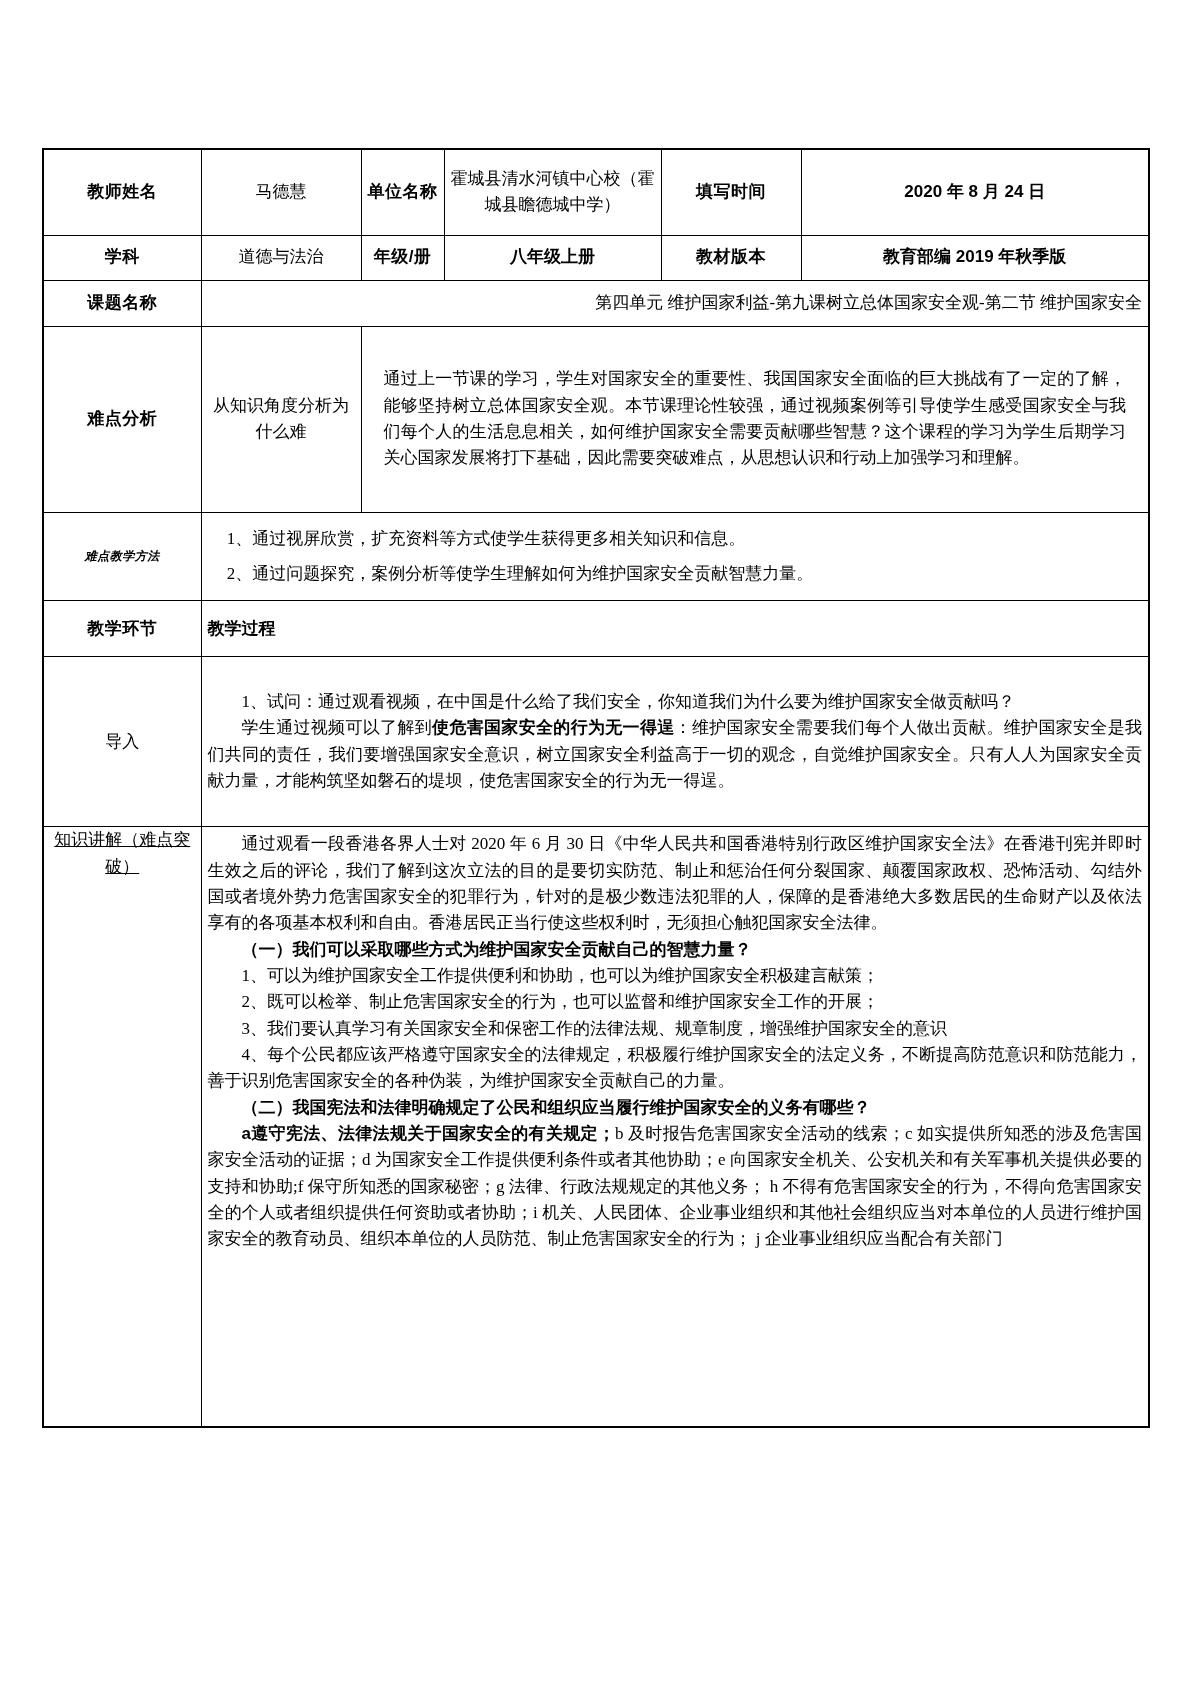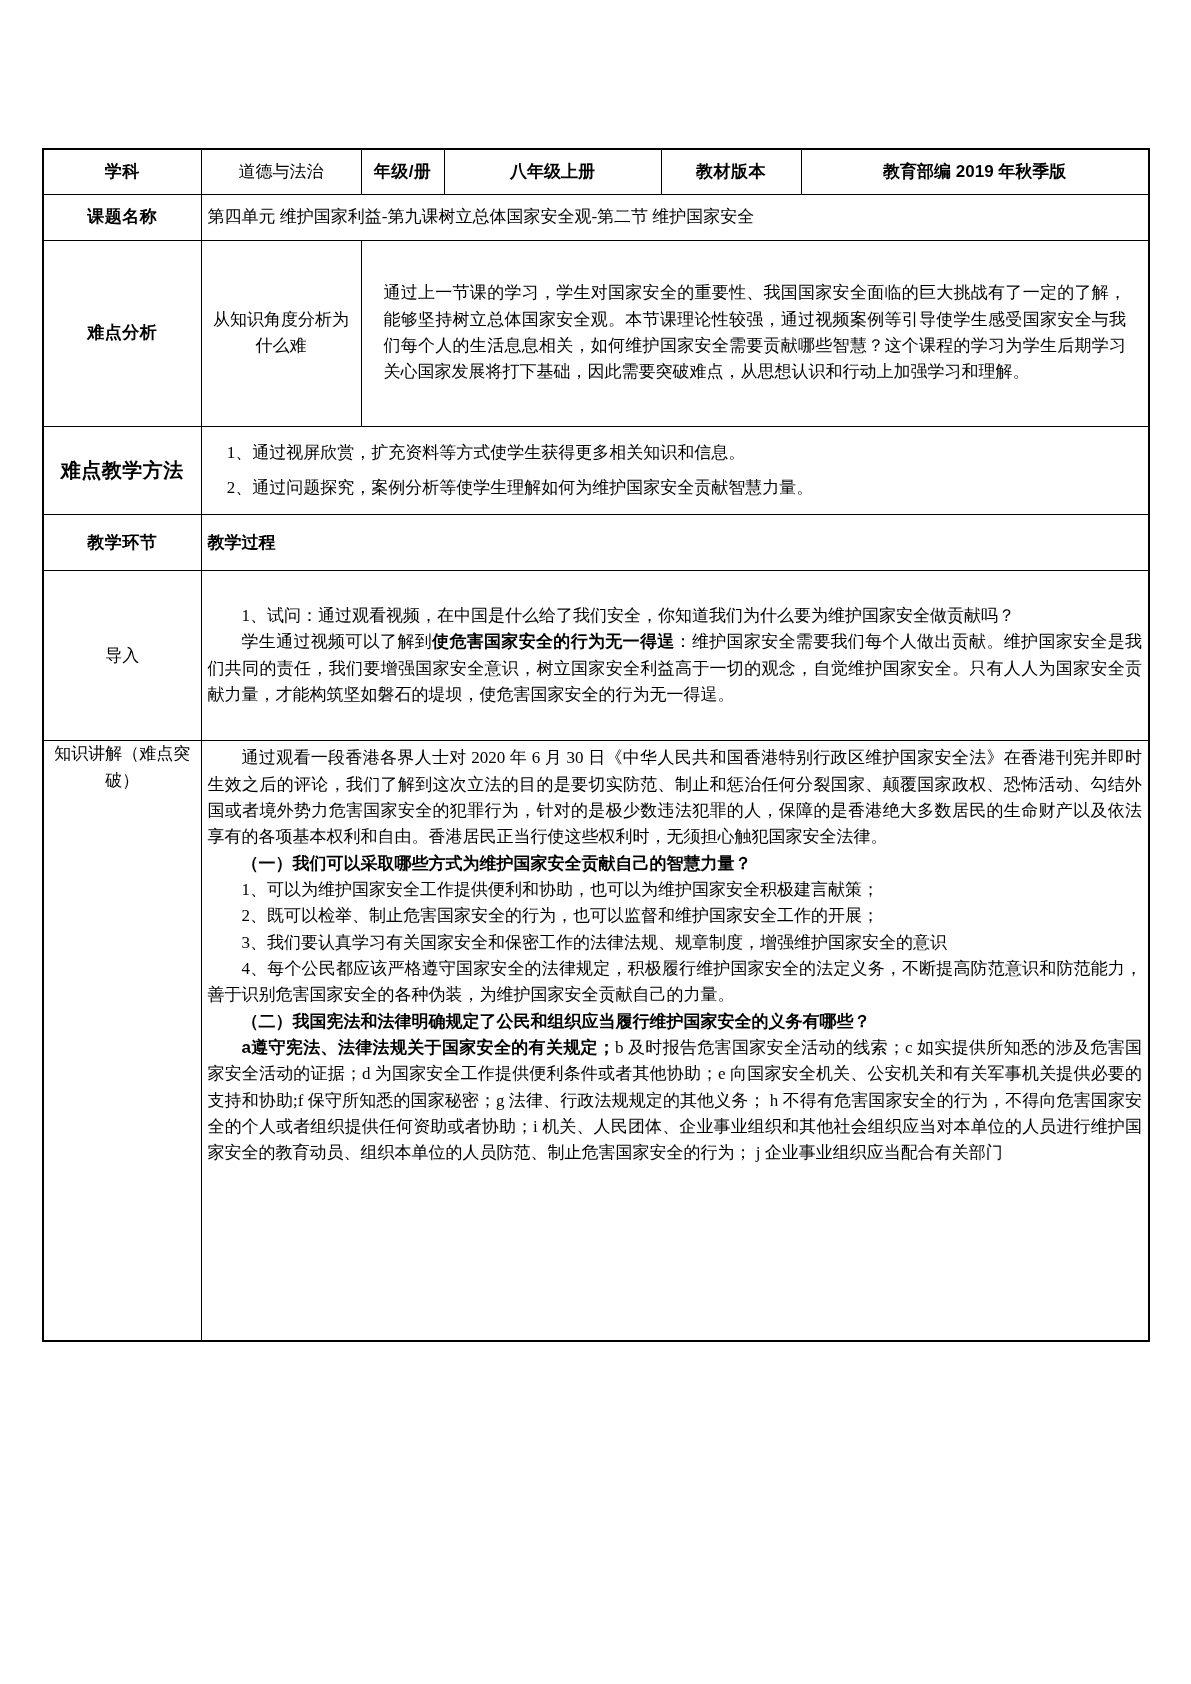--- a/index.html
+++ b/index.html
@@ -60,21 +60,21 @@
     font-size: 18px;
     font-family: "Liberation Serif", "DejaVu Serif", serif;
   }
   .val-b {
     text-align: center;
     font-weight: bold;
     font-family: "Liberation Sans", "DejaVu Sans", sans-serif;
     font-size: 18px;
   }
   .ctr-title {
-    text-align: left;
+    text-align: right;
     font-size: 18.5px;
     font-family: "Liberation Serif", "DejaVu Serif", serif;
   }
   .ctr-title-b {
     text-align: left;
     font-size: 19px;
     font-weight: bold;
     font-family: "Liberation Sans", "DejaVu Sans", sans-serif;
   }
   .body-txt {
@@ -123,20 +123,28 @@
     <colgroup>
       <col style="width:158px">
       <col style="width:160px">
       <col style="width:83px">
       <col style="width:217px">
       <col style="width:140px">
       <col style="width:348px">
     </colgroup>
     <tbody>
 
+      <tr style="height:86px;">
+        <td class="lbl">教师姓名</td>
+        <td class="val">马德慧</td>
+        <td class="lbl">单位名称</td>
+        <td class="val hdr-unit">霍城县清水河镇中心校（霍城县瞻德城中学）</td>
+        <td class="lbl">填写时间</td>
+        <td class="val-b">2020 年 8 月 24 日</td>
+      </tr>
 
       <tr style="height:45px;">
         <td class="lbl">学科</td>
         <td class="val">道德与法治</td>
         <td class="lbl">年级/册</td>
         <td class="val-b">八年级上册</td>
         <td class="lbl">教材版本</td>
         <td class="val-b">教育部编 2019 年秋季版</td>
       </tr>
 
@@ -148,42 +156,42 @@
 
       <tr style="height:186px;">
         <td class="lbl">难点分析</td>
         <td class="lbl-light">从知识角度分析为什么难</td>
         <td class="analysis-txt" colspan="4">
           <p>通过上一节课的学习，学生对国家安全的重要性、我国国家安全面临的巨大挑战有了一定的了解，能够坚持树立总体国家安全观。本节课理论性较强，通过视频案例等引导使学生感受国家安全与我们每个人的生活息息相关，如何维护国家安全需要贡献哪些智慧？这个课程的学习为学生后期学习关心国家发展将打下基础，因此需要突破难点，从思想认识和行动上加强学习和理解。</p>
         </td>
       </tr>
 
       <tr style="height:80px;">
-        <td class="lbl" style="font-size:20px;">难点教学方法</td>
+        <td class="lbl" style="font-size:12px;font-style:italic;">难点教学方法</td>
         <td class="method-txt" colspan="5">
           <p>1、通过视屏欣赏，扩充资料等方式使学生获得更多相关知识和信息。</p>
           <p>2、通过问题探究，案例分析等使学生理解如何为维护国家安全贡献智慧力量。</p>
         </td>
       </tr>
 
       <tr style="height:56px;">
         <td class="lbl">教学环节</td>
         <td class="ctr-title-b" colspan="5">教学过程</td>
       </tr>
 
       <tr style="height:170px;">
         <td class="lbl-light">导入</td>
         <td class="body-txt" colspan="5">
           <p class="indent">1、试问：通过观看视频，在中国是什么给了我们安全，你知道我们为什么要为维护国家安全做贡献吗？</p>
           <p class="indent"><span>学生通过视频可以了解到</span><b>使危害国家安全的行为无一得逞</b><span>：维护国家安全需要我们每个人做出贡献。维护国家安全是我们共同的责任，我们要增强国家安全意识，树立国家安全利益高于一切的观念，自觉维护国家安全。只有人人为国家安全贡献力量，才能构筑坚如磐石的堤坝，使危害国家安全的行为无一得逞。</span></p>
         </td>
       </tr>
 
       <tr style="height:600px;">
-        <td class="lbl-light" style="vertical-align:top; padding-top:0;">知识讲解（难点突破）</td>
+        <td class="lbl-light" style="vertical-align:top; padding-top:0;text-decoration:underline;">知识讲解（难点突破）</td>
         <td class="body-txt tight" colspan="5" style="vertical-align:top;">
           <p class="indent">通过观看一段香港各界人士对 2020 年 6 月 30 日《中华人民共和国香港特别行政区维护国家安全法》在香港刊宪并即时生效之后的评论，我们了解到这次立法的目的是要切实防范、制止和惩治任何分裂国家、颠覆国家政权、恐怖活动、勾结外国或者境外势力危害国家安全的犯罪行为，针对的是极少数违法犯罪的人，保障的是香港绝大多数居民的生命财产以及依法享有的各项基本权利和自由。香港居民正当行使这些权利时，无须担心触犯国家安全法律。</p>
           <p class="indent"><b>（一）我们可以采取哪些方式为维护国家安全贡献自己的智慧力量？</b></p>
           <p class="indent">1、可以为维护国家安全工作提供便利和协助，也可以为维护国家安全积极建言献策；</p>
           <p class="indent">2、既可以检举、制止危害国家安全的行为，也可以监督和维护国家安全工作的开展；</p>
           <p class="indent">3、我们要认真学习有关国家安全和保密工作的法律法规、规章制度，增强维护国家安全的意识</p>
           <p class="indent">4、每个公民都应该严格遵守国家安全的法律规定，积极履行维护国家安全的法定义务，不断提高防范意识和防范能力，善于识别危害国家安全的各种伪装，为维护国家安全贡献自己的力量。</p>
           <p class="indent"><b>（二）我国宪法和法律明确规定了公民和组织应当履行维护国家安全的义务有哪些？</b></p>
           <p class="indent"><b>a遵守宪法、法律法规关于国家安全的有关规定；</b><span>b 及时报告危害国家安全活动的线索；c 如实提供所知悉的涉及危害国家安全活动的证据；d 为国家安全工作提供便利条件或者其他协助；e 向国家安全机关、公安机关和有关军事机关提供必要的支持和协助;f 保守所知悉的国家秘密；g 法律、行政法规规定的其他义务； h 不得有危害国家安全的行为，不得向危害国家安全的个人或者组织提供任何资助或者协助；i 机关、人民团体、企业事业组织和其他社会组织应当对本单位的人员进行维护国家安全的教育动员、组织本单位的人员防范、制止危害国家安全的行为； j 企业事业组织应当配合有关部门</span></p>
         </td>

